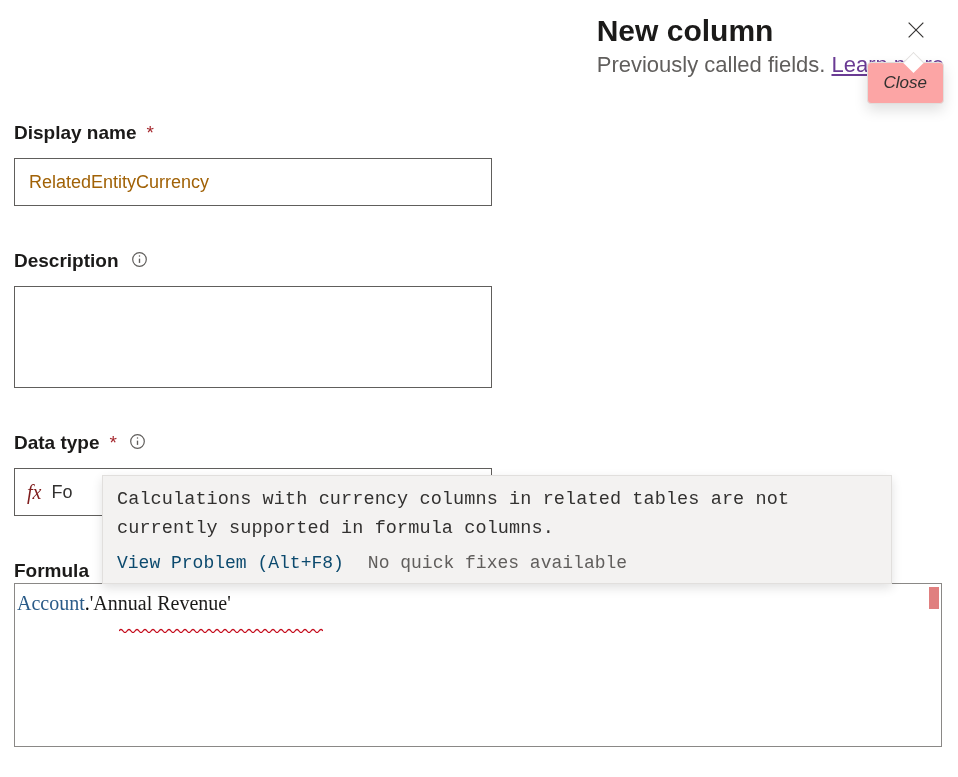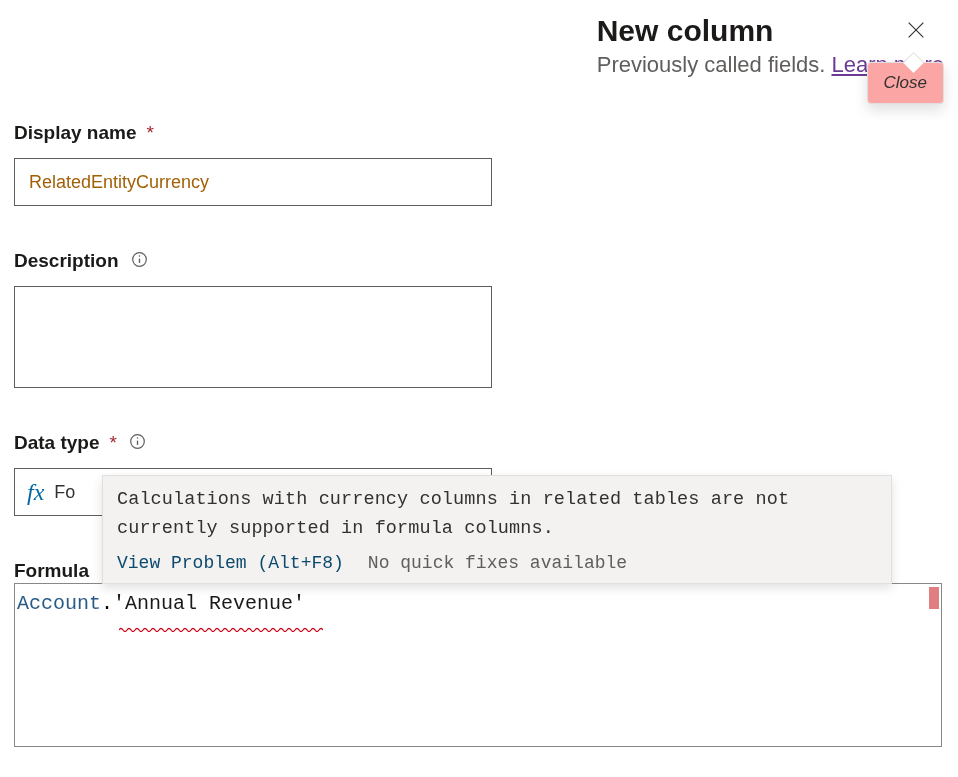--- a/index.html
+++ b/index.html
@@ -145,22 +145,22 @@
       padding: 6px 12px;
       font-size: 18px;
       display: flex;
       align-items: center;
       gap: 10px;
       position: relative;
     }
     .fx-icon {
       font-family: 'Times New Roman', serif;
       font-style: italic;
-      font-size: 24px;
-      color: #0369a1;
+      font-size: 20px;
+      color: #7f1d1d;
     }
     .formula-label {
       font-size: 19px;
       font-weight: 600;
       color: #1b1a19;
       margin-top: 44px;
     }
     .error-tooltip {
       position: absolute;
       left: 102px;
@@ -196,21 +196,21 @@
       position: absolute;
       left: 14px;
       top: 583px;
       width: 928px;
       height: 164px;
       border: 1px solid #8a8886;
       background: #ffffff;
     }
     .formula-content {
       padding: 8px 2px;
-      font-family: Liberation Mono, monospace;
+      font-family: Liberation Serif, serif;
       font-size: 20px;
       position: relative;
     }
     .tok-account {
       color: #2a5b88;
     }
     .tok-dot {
       color: #000000;
     }
     .tok-annual {

